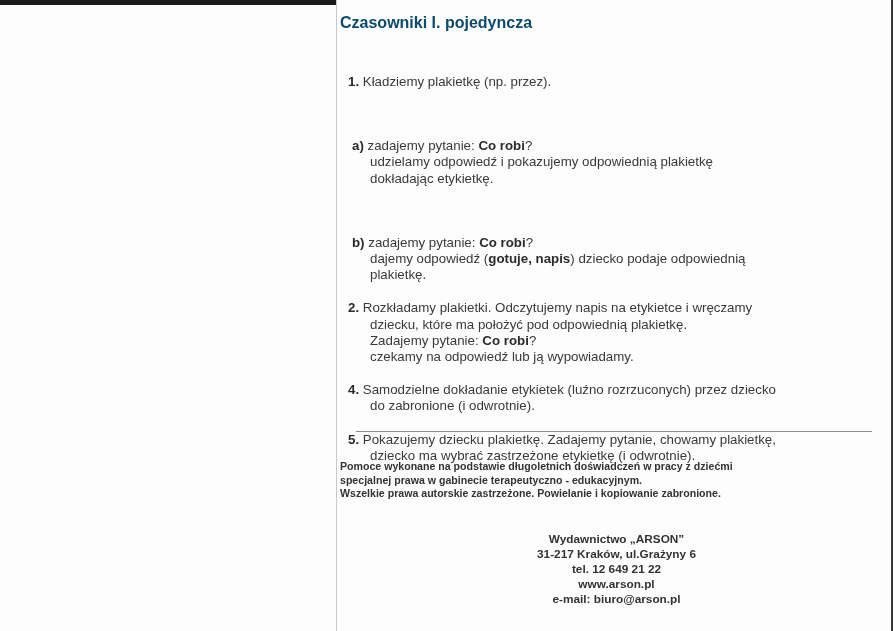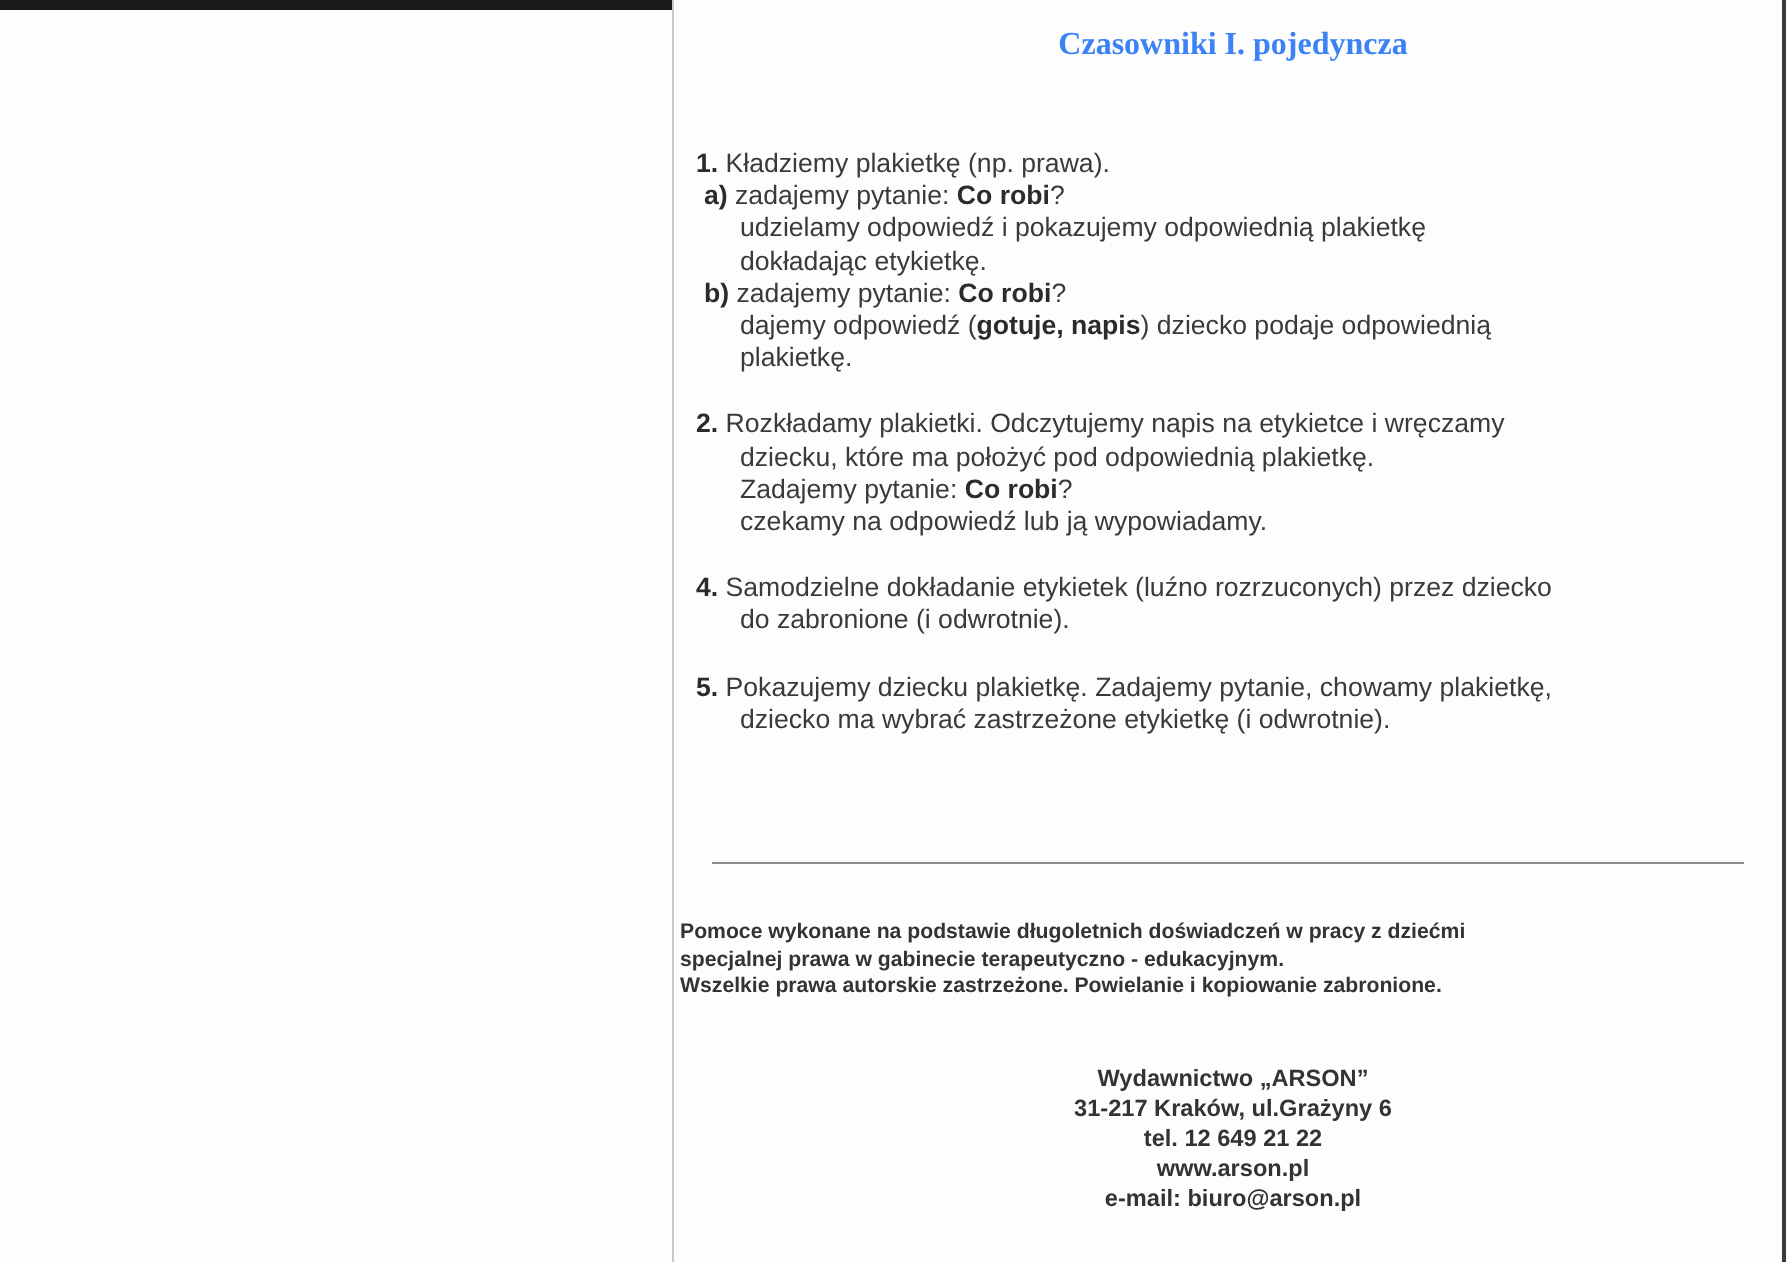--- a/index.html
+++ b/index.html
@@ -1,46 +1,46 @@
 <!DOCTYPE html>
 <html><head>
 <meta charset="utf-8">
 <style>
   html,body{margin:0;padding:0;}
   body{width:893px;height:631px;background:#fdfdfd;position:relative;overflow:hidden;
        font-family:"Liberation Sans",sans-serif;color:#2b2b2b;}
   .topbar{position:absolute;left:0;top:0;width:336px;height:5px;background:#1a1a1a;}
   .fold{position:absolute;left:336px;top:0;width:1px;height:631px;background:#c8c8c8;}
   .rightedge{position:absolute;left:891px;top:0;width:2px;height:631px;background:#3a3a3a;}
-  .title{position:absolute;left:340px;top:14px;width:553px;text-align:center;
-         font-size:16px;font-weight:bold;color:#3b82f6;font-family:Liberation Serif, serif;}
+  .title{position:absolute;left:340px;top:14px;width:553px;text-align:left;
+         font-size:16px;font-weight:bold;color:#0c4a6e;}
   .steps{position:absolute;left:348px;top:74px;width:500px;font-size:13.3px;line-height:16.2px;color:#3a3a3a;}
   .step{margin:0 0 17px 0;}
   .line{white-space:nowrap;}
   .ind2{padding-left:22px;}
-  .ind0b{padding-left:4px;}
+  .ind0b{padding-left:4px;margin-top:48px;}
   b{color:#2b2b2b;}
   .rule{position:absolute;left:356px;top:431px;width:516px;height:1px;background:#8c8c8c;}
   .notice{position:absolute;left:340px;top:460px;width:553px;
           font-size:10.6px;font-weight:bold;line-height:13.5px;color:#333;}
   .publisher{position:absolute;left:340px;top:532px;width:553px;text-align:center;
           font-size:11.8px;font-weight:bold;line-height:15px;color:#333;}
 </style>
 </head>
 <body>
 
 <div class="topbar"></div>
 <div class="fold"></div>
 <div class="rightedge"></div>
 
 <div class="title">Czasowniki I. pojedyncza</div>
 
 <div class="steps">
   <div class="step">
-    <div class="line"><b>1.</b> <span>Kładziemy plakietkę (np. prawa).</span></div>
+    <div class="line"><b>1.</b> <span>Kładziemy plakietkę (np. przez).</span></div>
     <div class="line ind0b"><b>a)</b> <span>zadajemy pytanie: </span><b>Co robi</b><span>?</span></div>
     <div class="line ind2">udzielamy odpowiedź i pokazujemy odpowiednią plakietkę</div>
     <div class="line ind2">dokładając etykietkę.</div>
     <div class="line ind0b"><b>b)</b> <span>zadajemy pytanie: </span><b>Co robi</b><span>?</span></div>
     <div class="line ind2"><span>dajemy odpowiedź (</span><b>gotuje, napis</b><span>) dziecko podaje odpowiednią</span></div>
     <div class="line ind2">plakietkę.</div>
   </div>
 
   <div class="step">
     <div class="line"><b>2.</b> <span>Rozkładamy plakietki. Odczytujemy napis na etykietce i wręczamy</span></div>

